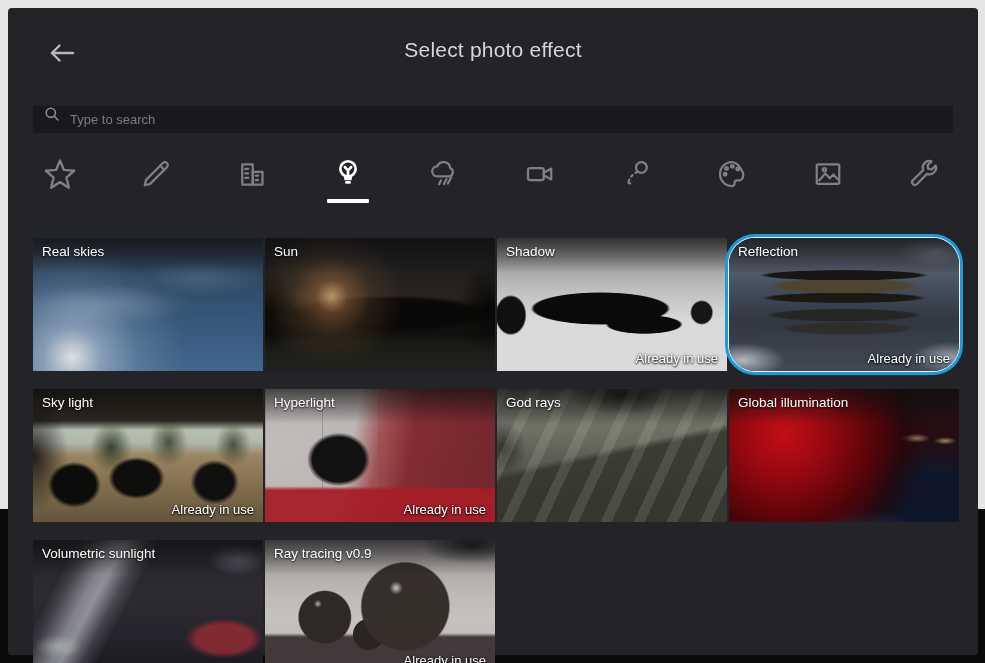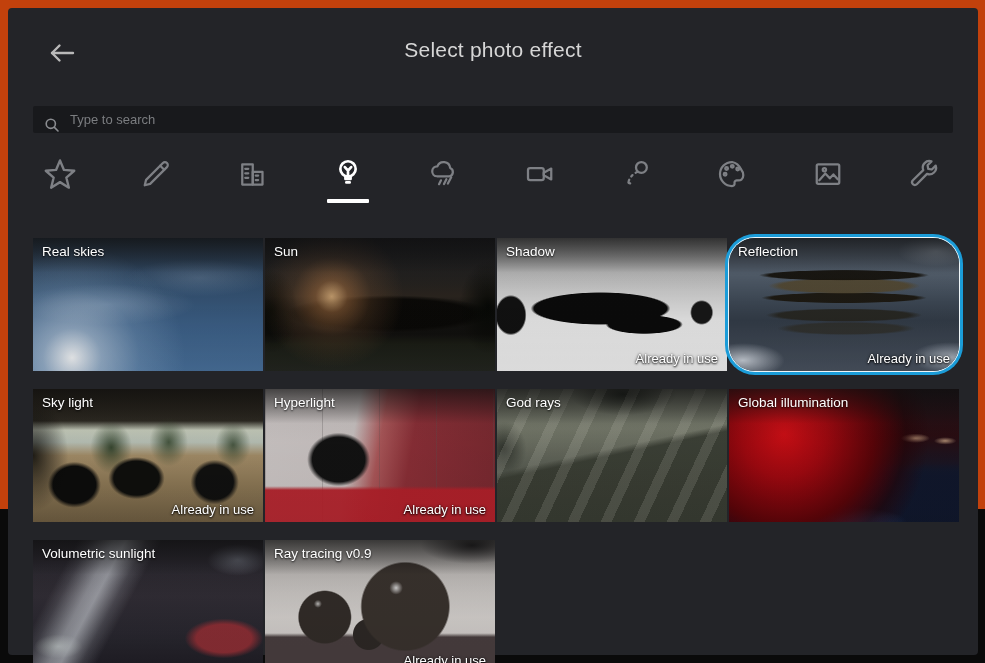--- a/index.html
+++ b/index.html
@@ -1,31 +1,31 @@
 <!DOCTYPE html>
 <html><head>
 <meta charset="utf-8">
 <style>
   * { margin:0; padding:0; box-sizing:border-box; }
   html,body { width:985px; height:663px; overflow:hidden; background:#0a0a0a;
               font-family:"Liberation Sans", sans-serif; }
-  .frame { position:relative; width:985px; height:509px; background:#c2410c; }
+  .frame { position:relative; width:985px; height:509px; background:#e5e5e5; }
   .panel { position:absolute; left:8px; top:8px; width:970px; height:647px;
            background:#232428; border-radius:4px; }
 
   
   .back-btn { position:absolute; left:36px; top:28px; width:36px; height:34px;
               display:flex; align-items:center; justify-content:center; cursor:pointer; }
   .back-btn svg { stroke:#b9b9b9; }
   .page-title { position:absolute; left:0; top:30px; width:100%; text-align:center;
                 font-size:21px; color:#d6d6d6; letter-spacing:.2px; }
 
   
   .search-bar { position:absolute; left:25px; top:98px; width:920px; height:27px;
-                background:#18191c; border-radius:2px; display:flex; align-items:flex-end; }
+                background:#18191c; border-radius:2px; display:flex; align-items:flex-start; }
   .search-bar .mag { margin-left:11px; flex:0 0 auto; display:flex; }
   .search-bar input { flex:1; height:100%; background:transparent; border:none; outline:none;
                       color:#cfcfcf; font-size:13px; padding:0 10px;
                       font-family:"Liberation Sans", sans-serif; }
   .search-bar input::placeholder { color:#7b7d80; }
 
   
   .tabs { position:absolute; left:4px; top:140px; width:960px; height:62px; display:flex; }
   .tab { width:96px; height:62px; display:flex; flex-direction:column; align-items:center;
          justify-content:flex-start; padding-top:8px; cursor:pointer; }

